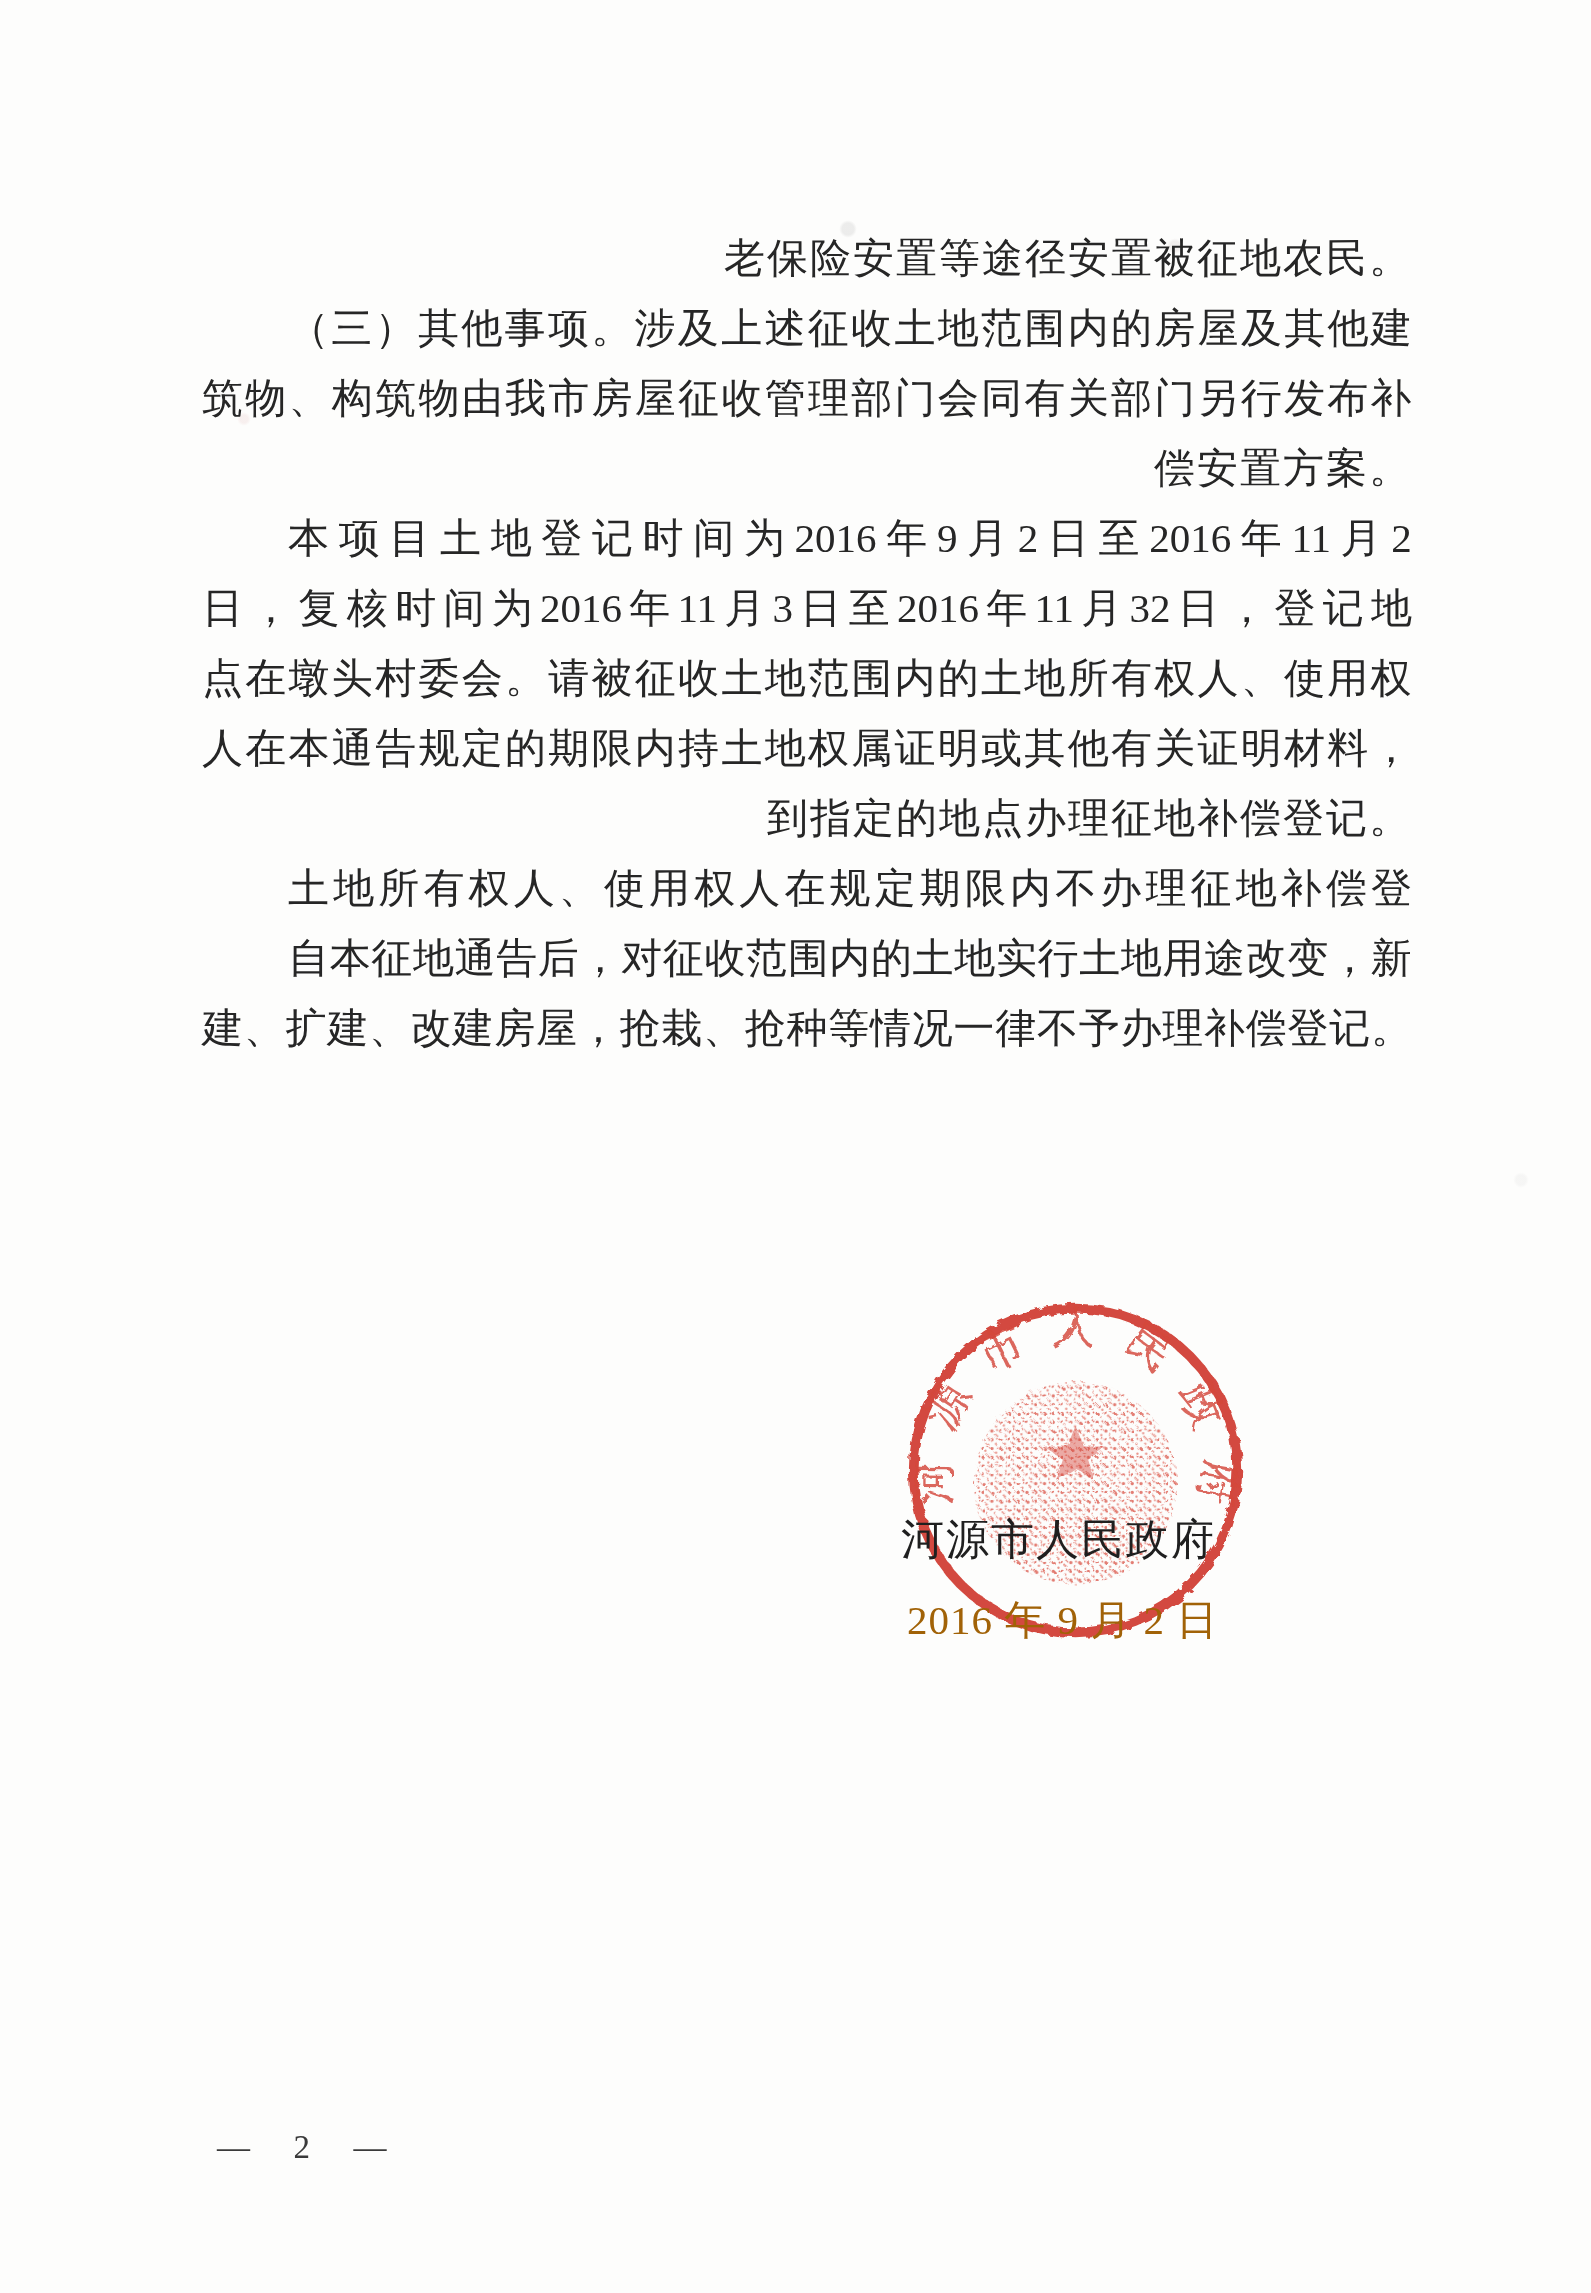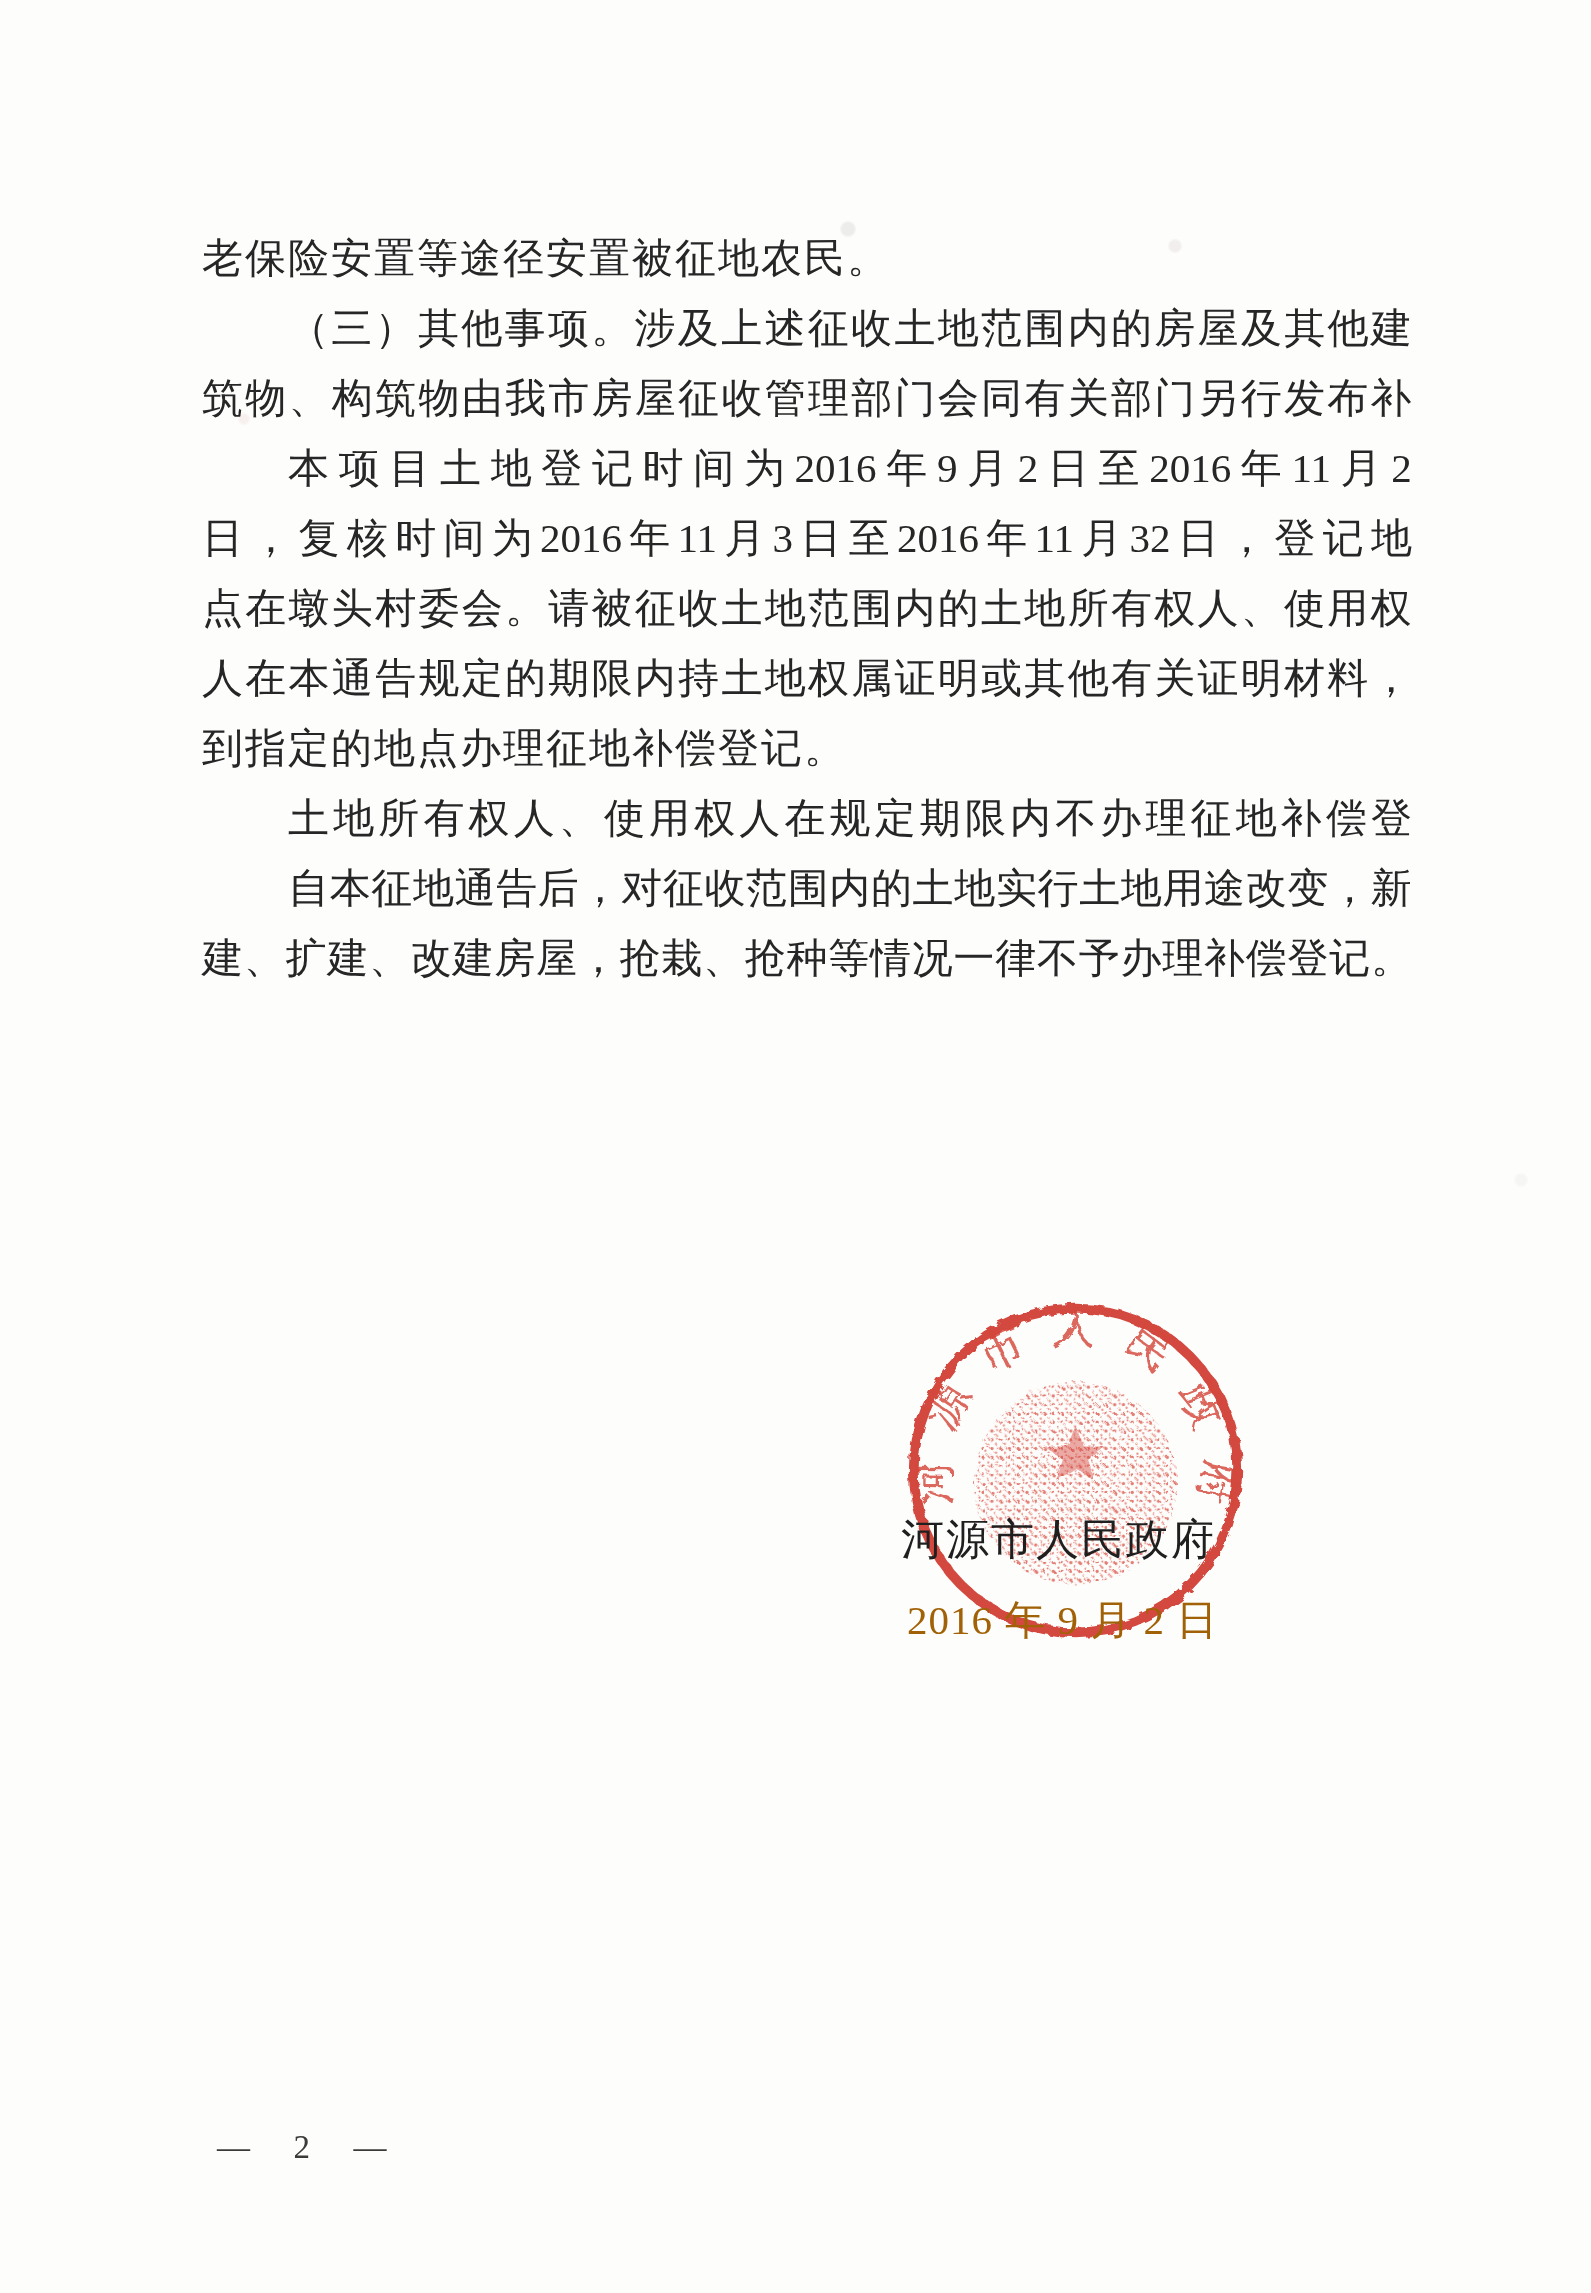--- a/index.html
+++ b/index.html
@@ -30,20 +30,21 @@
     position:absolute;
     left:202px;top:223px;width:1210px;
   }
   .line{
     height:70px;
     line-height:70px;
     font-size:41px;
     letter-spacing:2px;
     white-space:nowrap;
     color:#262626;
+    text-align:right;
   }
   .line.justify{
     display:flex;
     justify-content:space-between;
     align-items:center;
     letter-spacing:0;
   }
   .line.indent{padding-left:86px;}
   .line.bold{
     font-family:"Liberation Sans","DejaVu Sans",sans-serif;
@@ -142,20 +143,21 @@
         <span>有</span>
         <span>关</span>
         <span>部</span>
         <span>门</span>
         <span>另</span>
         <span>行</span>
         <span>发</span>
         <span>布</span>
         <span>补</span>
       </div>
+      <div class="line">偿安置方案。</div>
       <div class="line indent justify">
         <span>本</span>
         <span>项</span>
         <span>目</span>
         <span>土</span>
         <span>地</span>
         <span>登</span>
         <span>记</span>
         <span>时</span>
         <span>间</span>

